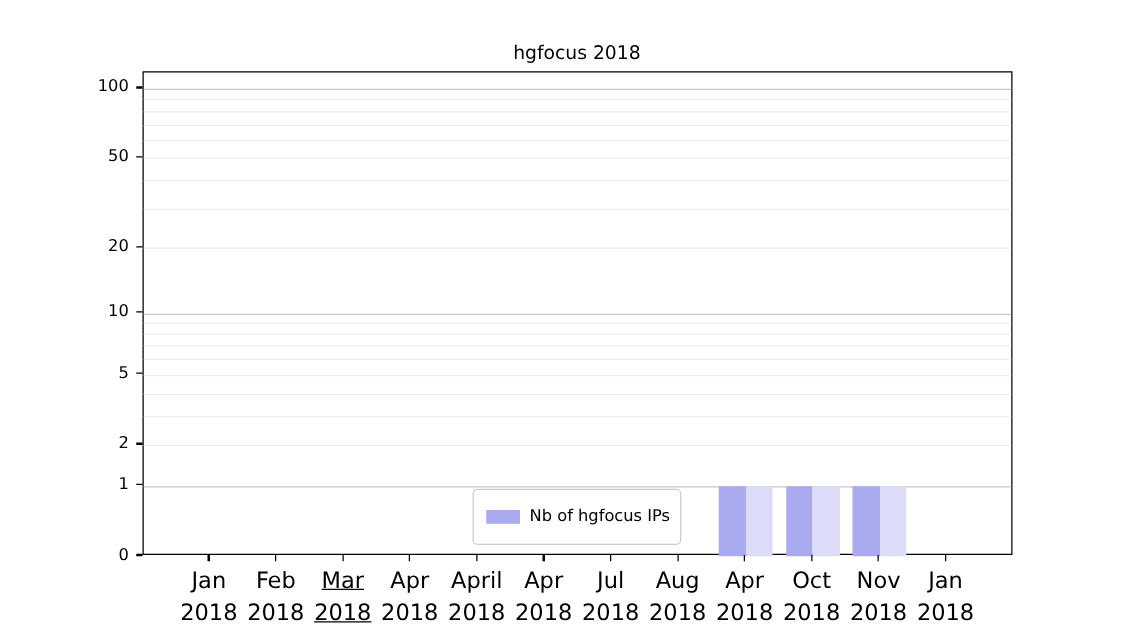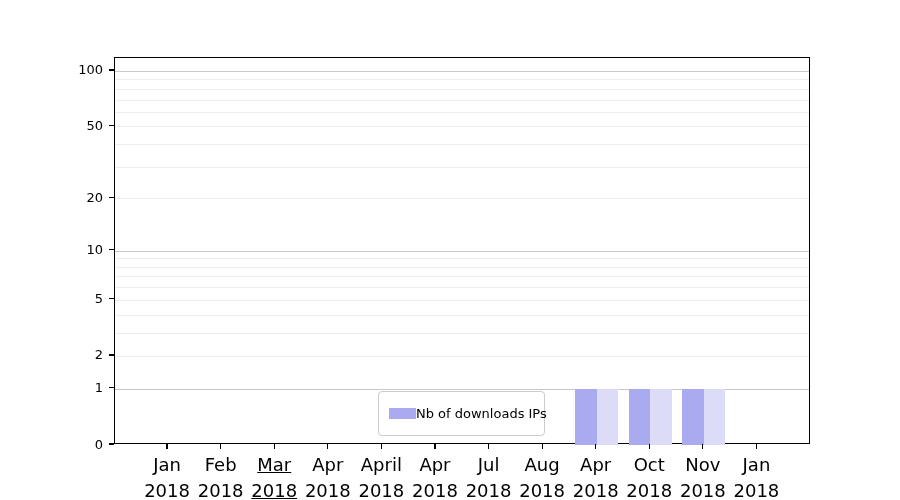--- a/index.html
+++ b/index.html
@@ -82,20 +82,21 @@
     font-size: 13px;
     color: #000000;
     text-align: right;
     white-space: nowrap;
   }
 </style>
 </head>
 <body>
 
 <div id="figure">
+  <div id="chart-title">hgfocus 2018</div>
 
   <div id="plot-area">
       <div class="gridline" style="top: 297.959px; background: rgb(237, 237, 237);"></div>
       <div class="gridline" style="top: 274.643px; background: rgb(237, 237, 237);"></div>
       <div class="gridline" style="top: 256.557px; background: rgb(237, 237, 237);"></div>
       <div class="gridline" style="top: 241.78px; background: rgb(237, 237, 237);"></div>
       <div class="gridline" style="top: 229.287px; background: rgb(237, 237, 237);"></div>
       <div class="gridline" style="top: 218.464px; background: rgb(237, 237, 237);"></div>
       <div class="gridline" style="top: 208.918px; background: rgb(237, 237, 237);"></div>
       <div class="gridline" style="top: 200.379px; background: rgb(237, 237, 237);"></div>
@@ -114,21 +115,21 @@
       <div class="bar" style="left: 514.338px; top: 330.821px; width: 21.4308px; height: 56.1786px; background: rgb(170, 170, 240);"></div>
       <div class="bar" style="left: 567.915px; top: 330.821px; width: 21.4308px; height: 56.1786px; background: rgb(170, 170, 240);"></div>
       <div class="bar" style="left: 482.192px; top: 330.821px; width: 21.4308px; height: 56.1786px; background: rgb(220, 220, 248);"></div>
       <div class="bar" style="left: 535.769px; top: 330.821px; width: 21.4308px; height: 56.1786px; background: rgb(220, 220, 248);"></div>
       <div class="bar" style="left: 589.346px; top: 330.821px; width: 21.4308px; height: 56.1786px; background: rgb(220, 220, 248);"></div>
     </div>
 
   <div id="legend">
     <div class="legend-row">
       <span class="legend-swatch" style="background: rgb(170, 170, 240);"></span>
-      <span class="legend-label">Nb of downloads IPs</span>
+      <span class="legend-label">Nb of hgfocus IPs</span>
     </div>
   </div>
 <div class="ytick-mark" style="left: 109px; top: 443.4px;"></div>
     <div class="ytick-label" style="left: 63px; top: 437.5px;">0</div>
     <div class="ytick-mark" style="left: 109px; top: 387.221px;"></div>
     <div class="ytick-label" style="left: 63px; top: 381.321px;">1</div>
     <div class="ytick-mark" style="left: 109px; top: 354.359px;"></div>
     <div class="ytick-label" style="left: 63px; top: 348.459px;">2</div>
     <div class="ytick-mark" style="left: 109px; top: 298.18px;"></div>
     <div class="ytick-label" style="left: 63px; top: 292.28px;">5</div>

